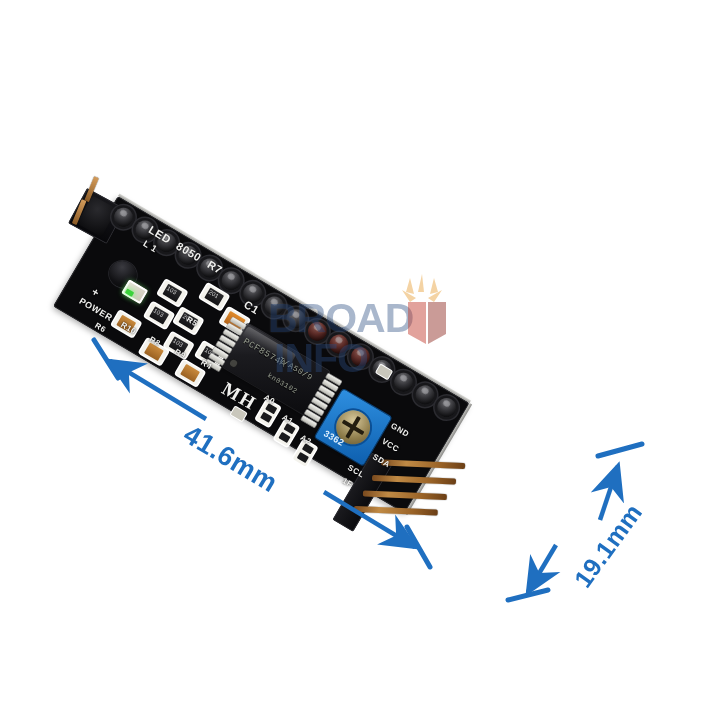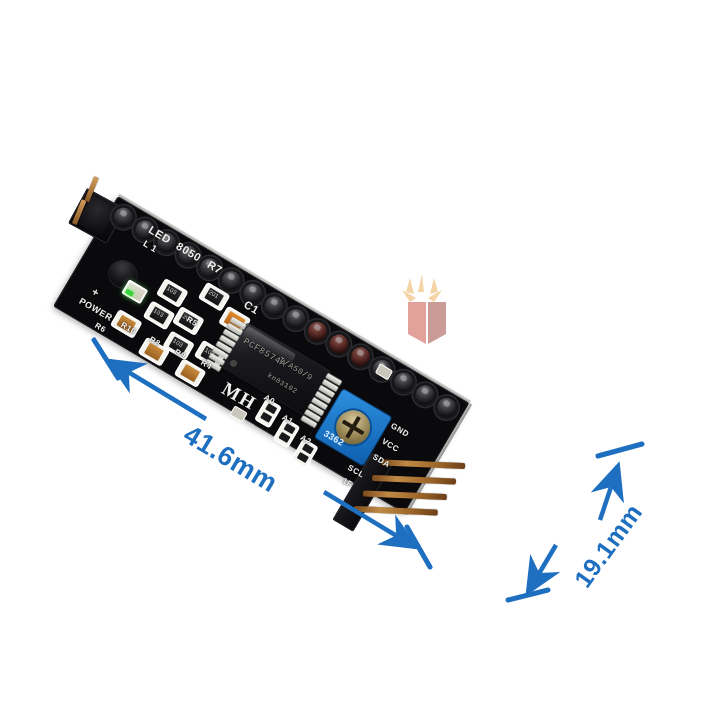--- a/index.html
+++ b/index.html
@@ -324,20 +324,24 @@
       <span class="silk xs" style="left:352px;top:72px;">VCC</span>
       <span class="silk xs" style="left:352px;top:90px;">SDA</span>
       <span class="silk xs" style="left:336px;top:112px;">SCL</span>
       <span class="silk xs" style="left:338px;top:126px;">1F</span>
 
       <span class="smd" style="left:208px;top:122px;"></span>
       <span class="smd" style="left:312px;top:12px;"></span>
     </div>
   </div>
 
+  <div class="wm">
+    <span class="wmtxt">BROAD</span>
+    <span class="wmtxt2">INFO</span>
+  </div>
   <svg class="wm-logo" viewBox="0 0 72 78">
     <g opacity="0.85">
       <path d="M18 6 L22 22 L14 20 Z" fill="#e8a23c"></path>
       <path d="M30 2 L32 20 L26 20 Z" fill="#e8a23c"></path>
       <path d="M42 6 L38 22 L46 20 Z" fill="#e8a23c"></path>
       <path d="M10 18 L24 26 L18 30 Z" fill="#e8a23c"></path>
       <path d="M50 18 L36 26 L42 30 Z" fill="#e8a23c"></path>
       <path d="M16 30 L34 30 L34 72 L16 62 Z" fill="#c0392b"></path>
       <path d="M36 30 L54 30 L54 62 L36 72 Z" fill="#8e2a20"></path>
     </g>

